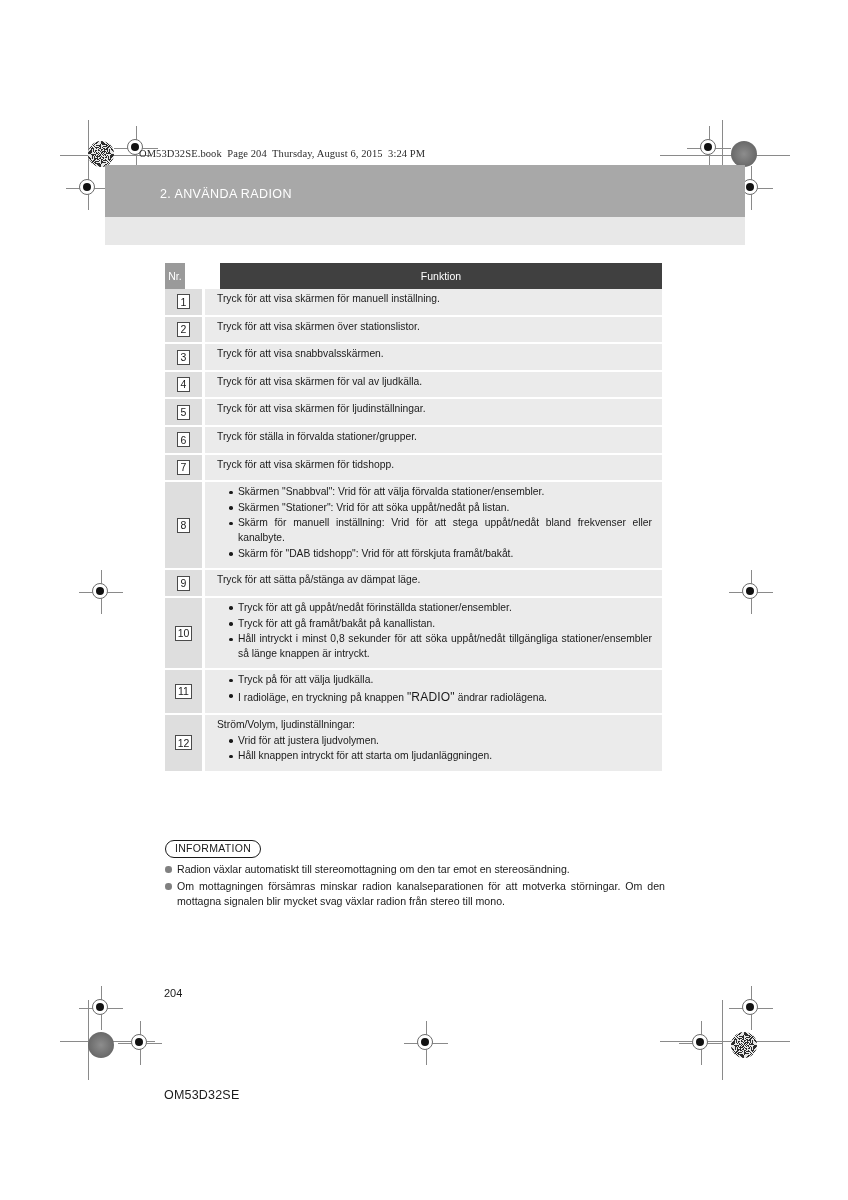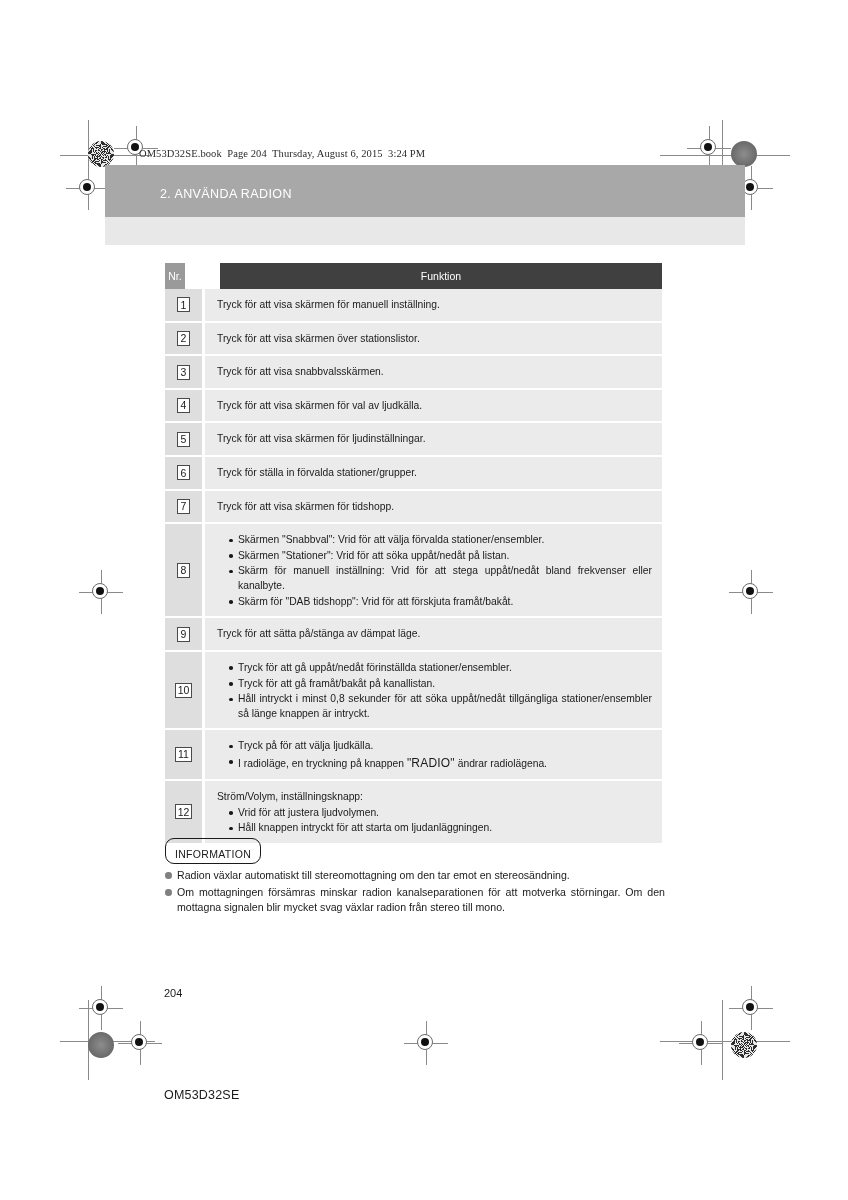--- a/index.html
+++ b/index.html
@@ -172,21 +172,21 @@
     display: flex;
     align-items: center;
     justify-content: center;
     background: #ffffff;
     box-sizing: border-box;
     line-height: 1;
   }
   .cell-fn {
     flex: 1;
     background: #ebebeb;
-    padding: 9px 10px 7px 12px;
+    padding: 3px 10px 7px 12px;
     box-sizing: border-box;
     font-size: 10.3px;
     color: #1a1a1a;
     line-height: 1.42;
   }
   .cell-fn .lead {
     margin: 0 0 1px 0;
   }
   .cell-fn ul {
     margin: 0;
@@ -220,21 +220,21 @@
   .info-wrap {
     position: absolute;
     left: 165px;
     top: 838px;
     width: 500px;
   }
   .info-badge {
     display: inline-block;
     border: 1px solid #1a1a1a;
     border-radius: 9px;
-    padding: 9px 9px 2px 9px;
+    padding: 1px 9px 2px 9px;
     font-size: 10.5px;
     letter-spacing: 0.3px;
     color: #1a1a1a;
     line-height: 1.2;
   }
   .info-list {
     margin: 4px 0 0 0;
     padding: 0;
     list-style: none;
     font-size: 10.6px;
@@ -473,21 +473,21 @@
               <li>Tryck på för att välja ljudkälla.</li>
               <li>I radioläge, en tryckning på knappen <span class="kbd">"RADIO"</span> ändrar radiolägena.</li>
             </ul>
           </div>
         </div>
         <div class="row">
           <div class="cell-nr">
             <span class="numbox">12</span>
           </div>
           <div class="cell-fn">
-            <div class="lead">Ström/Volym, inställningsknapp:</div>
+            <div class="lead">Ström/Volym, ljudinställningar:</div>
             <ul>
               <li>Vrid för att justera ljudvolymen.</li>
               <li>Håll knappen intryckt för att starta om ljudanläggningen.</li>
             </ul>
           </div>
         </div>
       </div>
   </div>
 
   <div class="info-wrap">

